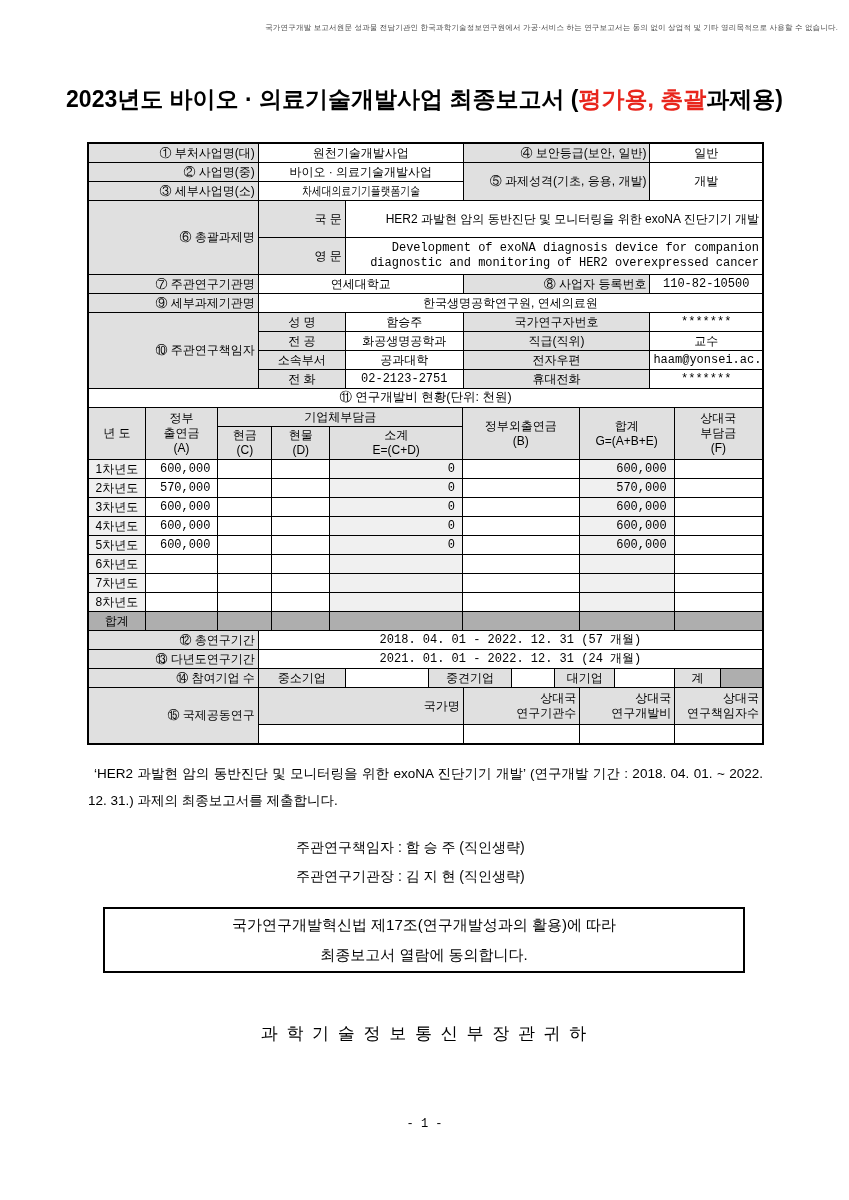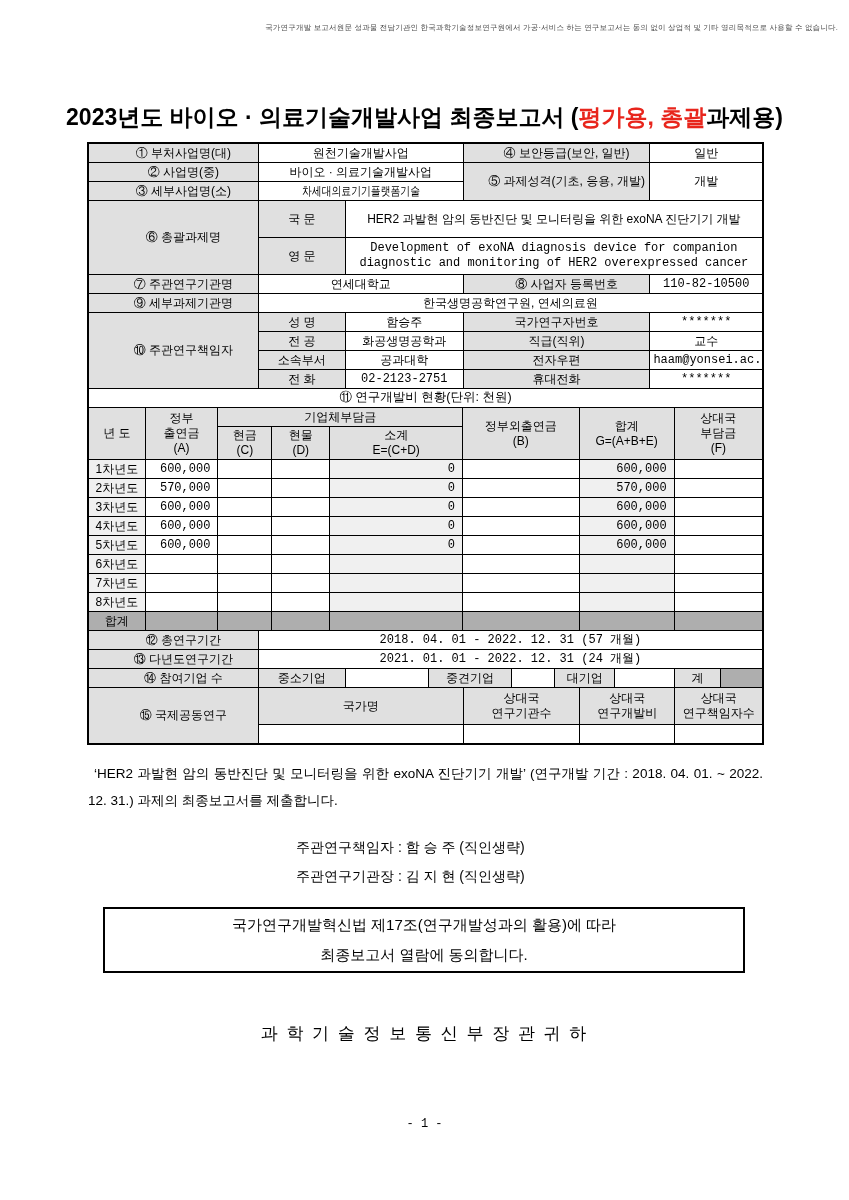--- a/index.html
+++ b/index.html
@@ -9,43 +9,43 @@
     background: #ffffff;
     font-family: "Liberation Sans", sans-serif;
     color: #000;
     position: relative;
   }
   .disclaimer {
     position: absolute; top: 23px; right: 11px;
     font-size: 7.5px; color: #4a4a4a; letter-spacing: 0.2px;
   }
   .title {
-    position: absolute; top: 102px; left: 0; width: 100%;
+    position: absolute; top: 84px; left: 0; width: 100%;
     text-align: center; font-size: 23px; font-weight: bold;
     white-space: nowrap;
   }
   .title .red { color: var(--red, #e8251c); }
 
   .form-wrap {
     position: absolute; left: 87px; top: 142px; width: 677px;
     border: 1px solid #000;
   }
   table { width: 100%; border-collapse: collapse; table-layout: fixed; }
   table + table { margin-top: -1px; }
   td {
     border: 1px solid #000;
     font-size: 12px; line-height: 1.25;
     padding: 1px 3px; height: 19px;
     text-align: center; vertical-align: middle;
     overflow: hidden;
   }
   td.lbl { background: var(--label-bg, #e0e0e0); }
-  td.left { text-align: center; padding-left: 23px; }
+  td.left { text-align: right; padding-left: 23px; }
   td.pre { white-space: pre-line; }
-  td.h2 { height: 37px; }
+  td.h2 { height: 37px; text-align: right; }
   td.mono, .mono { font-family: "Liberation Mono", "DejaVu Sans Mono", monospace; font-size: 12px; }
   td.num { text-align: right; padding-right: 7px; font-family: "Liberation Mono", "DejaVu Sans Mono", monospace; }
   td.yl { background: var(--calc-bg, #f0f0f0); }
   td.calc { background: var(--calc-bg, #f0f0f0); }
   td.dark { background: var(--dark-bg, #aeaeae); }
   td.sec-title { font-size: 12.5px; }
   .condensed { display: inline-block; transform: scaleX(0.82); transform-origin: center; white-space: nowrap; }
 
   .submission {
     position: absolute; left: 88px; top: 760px; width: 675px;

